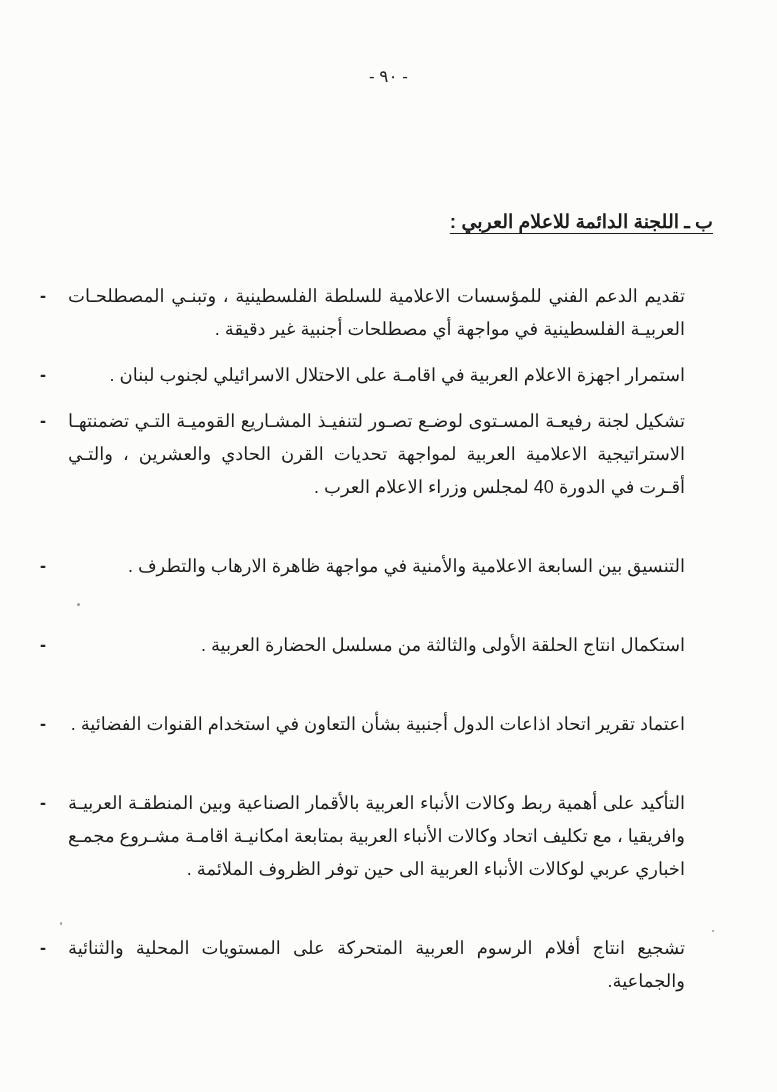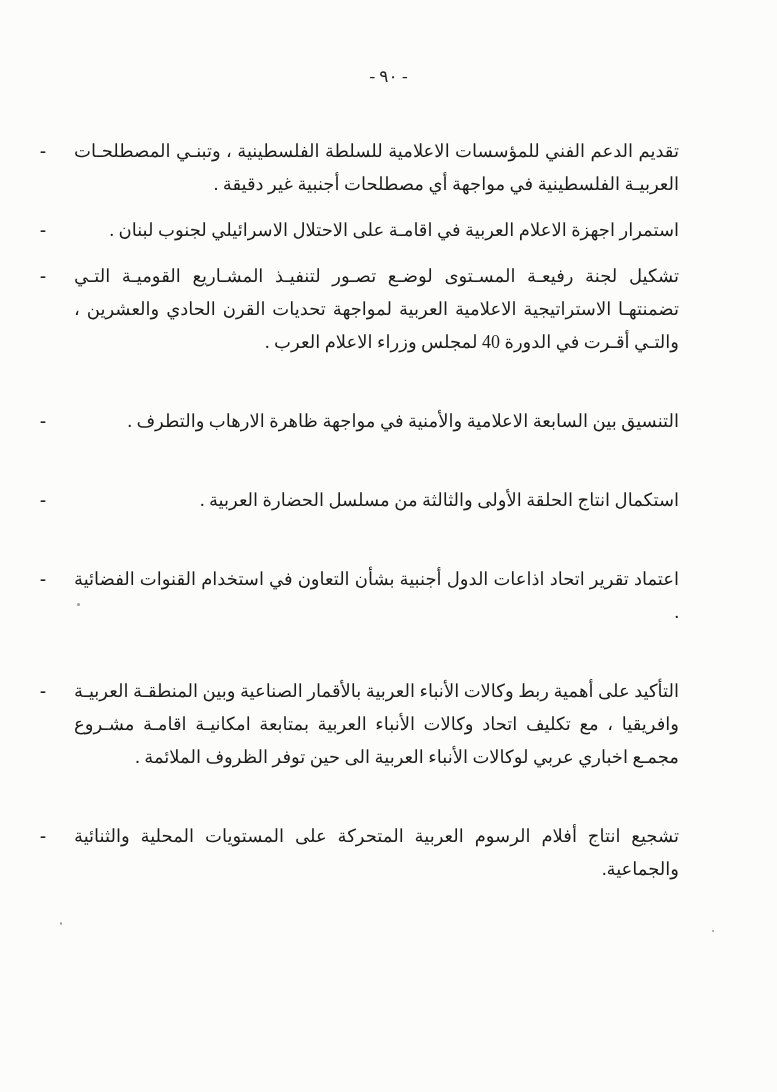--- a/index.html
+++ b/index.html
@@ -10,21 +10,21 @@
     overflow: hidden;
     background: #fbfbfa;
   }
   .page {
     position: relative;
     width: 777px;
     height: 1092px;
     background: #fcfcfb;
     color: #1c1c1c;
     direction: rtl;
-    font-family: Liberation Serif, serif;
+    font-family: Liberation Sans, sans-serif;
     font-size: 18px;
     line-height: 33px;
     box-sizing: border-box;
     padding: 60px 64px 20px 64px;
   }
   .page-number {
     direction: ltr;
     text-align: center;
     font-size: 17px;
     letter-spacing: 2px;
@@ -48,21 +48,21 @@
     padding-right: 24px; 
   }
   .item {
     position: relative;
     margin-top: 13px;
   }
   .item.spaced {
     margin-top: 46px;
   }
   .item-text {
-    margin: 10px;
+    margin: 4px;
     text-align: justify;
   }
   .dash {
     position: absolute;
     left: -24px;
     top: 0;
     direction: ltr;
     font-weight: bold;
     color: #222;
   }
@@ -72,20 +72,21 @@
   .s2 { width: 2px; height: 2px; left: 712px; top: 930px; }
   .s3 { width: 2px; height: 3px; left: 60px;  top: 922px; }
 </style>
 </head>
 <body>
 
 <div class="page">
 
   <div class="page-number">- ٩٠ -</div>
 
+  <h2 class="heading">ب ـ  اللجنة الدائمة للاعلام العربي :</h2>
 
 
   <div class="items">
 
     <div class="item">
       <span class="dash">-</span>
       <p class="item-text">تقديم الدعم الفني للمؤسسات الاعلامية للسلطة الفلسطينية ، وتبنـي المصطلحـات العربيـة الفلسطينية في مواجهة أي مصطلحات أجنبية غير دقيقة .</p>
     </div>
 
     <div class="item">

